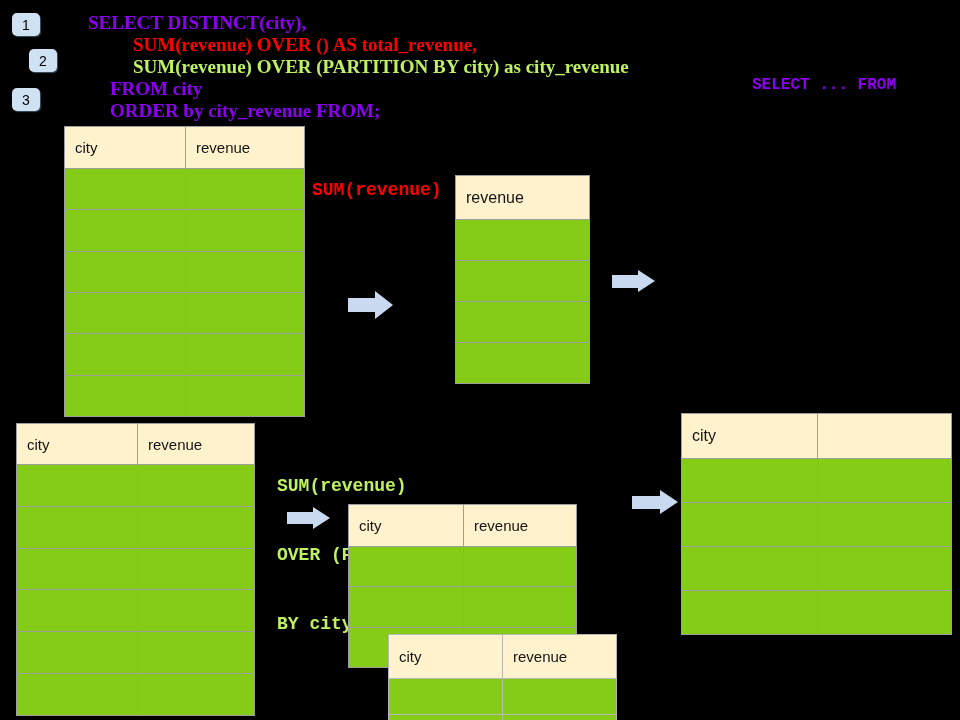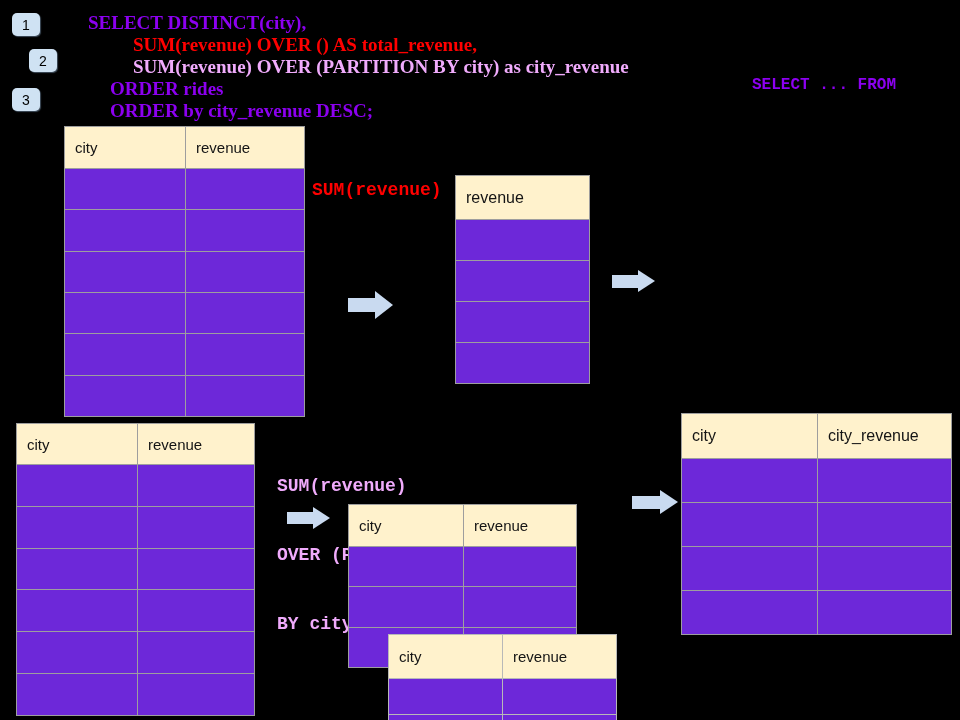--- a/index.html
+++ b/index.html
@@ -4,31 +4,31 @@
 <style>
   html,body{margin:0;padding:0;background:#000;}
   .page{position:relative;width:960px;height:720px;background:#000;overflow:hidden;
         font-family:"Liberation Sans",sans-serif;}
   
   .code{position:absolute;font-family:"Liberation Mono",monospace;font-weight:bold;
         white-space:pre;line-height:22px;font-size:19px;}
   .code div{height:22px;}
   .purple{color:#8C00F0;}
   .red{color:#FF0000;}
-  .green{color:#f0abfc;}
+  .green{color:#bef264;}
   .note{position:absolute;font-family:"Liberation Mono",monospace;font-weight:bold;
         white-space:pre;font-size:18px;line-height:23px;}
   .side{position:absolute;font-family:"Liberation Mono",monospace;font-weight:bold;
         white-space:pre;font-size:16px;line-height:21px;}
   
   .badge{position:absolute;width:28px;height:23px;background:#CFE2F3;border-radius:5px;
          color:#000;font-size:14px;display:flex;align-items:center;justify-content:center;
          box-shadow:1px 1px 1px rgba(90,110,130,.7);}
   
-  .tbl{position:absolute;background:#6d28d9;border:1px solid #9e9e9e;box-sizing:border-box;
+  .tbl{position:absolute;background:#84cc16;border:1px solid #9e9e9e;box-sizing:border-box;
        display:flex;flex-direction:column;}
   .tbl .hdr{display:flex;background:#FFF2CC;border-bottom:1px solid #9e9e9e;flex:0 0 auto;}
   .tbl .hcell{display:flex;align-items:center;padding-left:10px;color:#141414;
               font-size:15px;box-sizing:border-box;}
   .tbl .bdy{display:flex;flex-direction:column;flex:1 1 auto;}
   .tbl .row{display:flex;flex:1 1 0;}
   .tbl .row + .row{border-top:1px solid #9e9e9e;}
   .tbl .cell{box-sizing:border-box;}
   .tbl .c1{border-right:1px solid #9e9e9e;box-sizing:border-box;}
   .tbl.bright{border-color:#b8b8b8;}
@@ -48,22 +48,22 @@
 <div class="page">
 
   <div class="badge" style="left:12px;top:13px;">1</div>
   <div class="badge" style="left:29px;top:49px;">2</div>
   <div class="badge" style="left:12px;top:88px;">3</div>
 
   <div class="code" style="left:0;top:12px;font-family:Liberation Serif, serif;">
     <div class="purple" style="position:absolute;left:88px;top:0;">SELECT DISTINCT(city),</div>
     <div class="red" style="position:absolute;left:133px;top:22px;">SUM(revenue) OVER () AS total_revenue,</div>
     <div class="green" style="position:absolute;left:133px;top:44px;">SUM(revenue) OVER (PARTITION BY city) as city_revenue</div>
-    <div class="purple" style="position:absolute;left:110px;top:66px;">ORDER rides</div>
-    <div class="purple" style="position:absolute;left:110px;top:88px;">ORDER by city_revenue DESC;</div>
+    <div class="purple" style="position:absolute;left:110px;top:66px;">FROM city</div>
+    <div class="purple" style="position:absolute;left:110px;top:88px;">ORDER by city_revenue FROM;</div>
   </div>
 
   <div class="side purple" style="left:752px;top:33px;">
     <div>SELECT ... FROM</div>
   </div>
 
   <div class="tbl" style="left:64px;top:126px;width:241px;height:291px;">
     <div class="hdr" style="height:41px;">
       <div class="hcell c1" style="width:121px;">city</div>
       <div class="hcell" style="flex:1;">revenue</div>
@@ -213,21 +213,20 @@
   </div>
 
   <div class="arrow" style="left:632px;top:490px;width:46px;height:24px;">
     <div class="shaft" style="top:6px;width:28px;height:13px;"></div>
     <div class="head" style="left:28px;top:0;border-top-width:12px;border-bottom-width:12px;border-left-width:18px;"></div>
   </div>
 
   <div class="tbl" style="left:681px;top:413px;width:271px;height:222px;">
     <div class="hdr" style="height:44px;">
       <div class="hcell c1" style="width:136px;font-size:16px;">city</div>
-      <div class="hcell" style="flex:1;font-size:16px;">city_revenue</div>
     </div>
     <div class="bdy">
       <div class="row">
           <div class="cell c1" style="width:136px;"></div>
           <div class="cell" style="flex:1;"></div>
         </div>
       <div class="row">
           <div class="cell c1" style="width:136px;"></div>
           <div class="cell" style="flex:1;"></div>
         </div>

